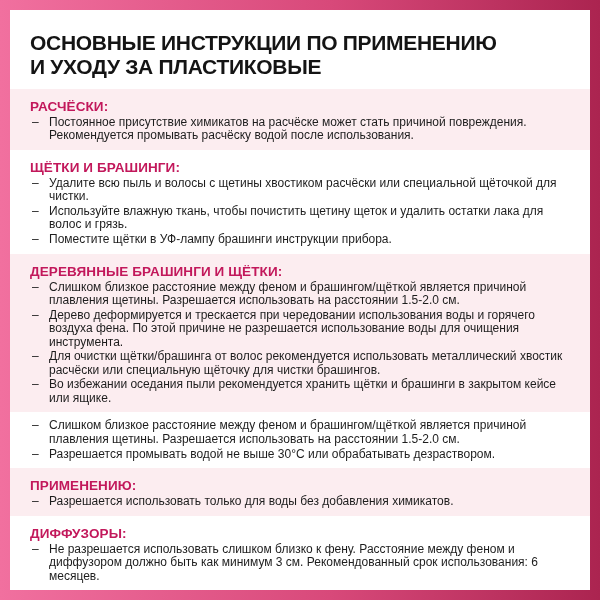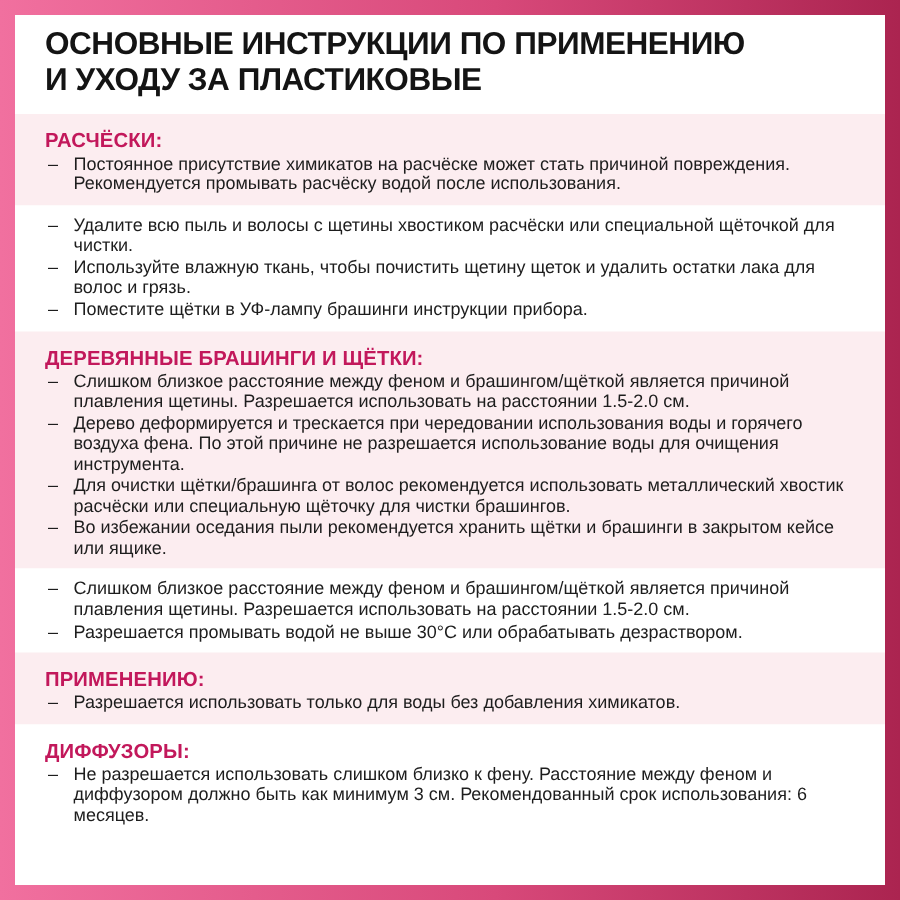--- a/index.html
+++ b/index.html
@@ -12,21 +12,21 @@
     width:600px; height:600px; box-sizing:border-box;
     padding:10px;
     background:linear-gradient(90deg,#f1709f 0%,#d8497a 55%,#ab2450 100%);
   }
   .page {
     width:100%; height:100%; background:#ffffff;
     overflow:hidden; display:flex; flex-direction:column;
   }
   .header {
     background:#ffffff;
-    padding:8px 16px 9px 20px;
+    padding:21px 16px 9px 20px;
     display:flex; justify-content:space-between; align-items:flex-start;
   }
   .title {
     font-size:21px; font-weight:bold; color:#141414;
     line-height:1.16; letter-spacing:-0.3px;
   }
   .logo { flex:none; margin-top:2px; }
   .logo svg text { fill:#161616; }
   .sections { flex:1; display:flex; flex-direction:column; }
   .section { padding:6px 14px 7px 20px; background:#ffffff; }
@@ -60,20 +60,21 @@
 
       <div class="section pink">
         <div class="section-title">РАСЧЁСКИ:</div>
         <div class="bullet">
           <span class="dash">–</span>
           <span class="bullet-text">Постоянное присутствие химикатов на расчёске может стать причиной повреждения. Рекомендуется промывать расчёску водой после использования.</span>
         </div>
       </div>
 
       <div class="section">
+        <div class="section-title">ЩЁТКИ И БРАШИНГИ:</div>
         <div class="bullet">
           <span class="dash">–</span>
           <span class="bullet-text">Удалите всю пыль и волосы с щетины хвостиком расчёски или специальной щёточкой для чистки.</span>
         </div>
         <div class="bullet">
           <span class="dash">–</span>
           <span class="bullet-text">Используйте влажную ткань, чтобы почистить щетину щеток и удалить остатки лака для волос и грязь.</span>
         </div>
         <div class="bullet">
           <span class="dash">–</span>

